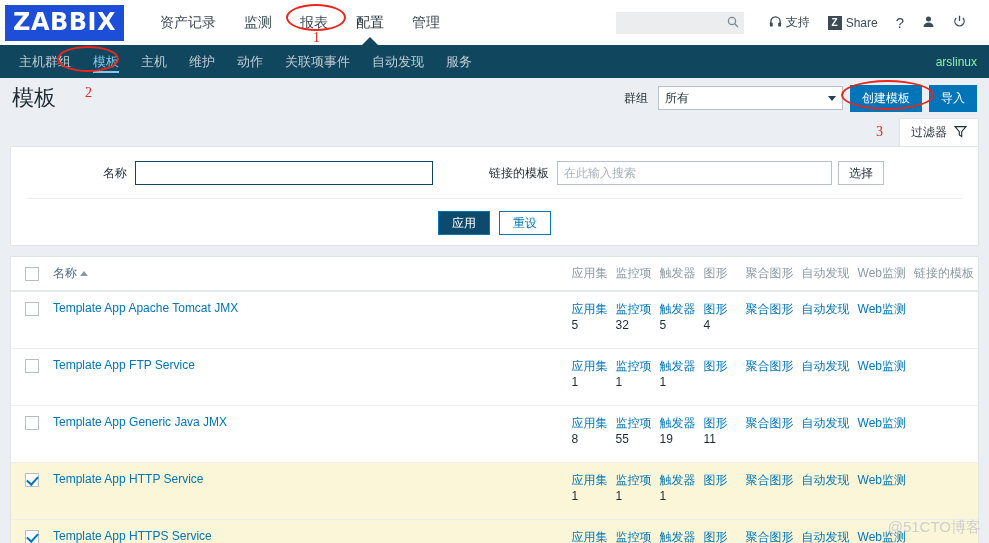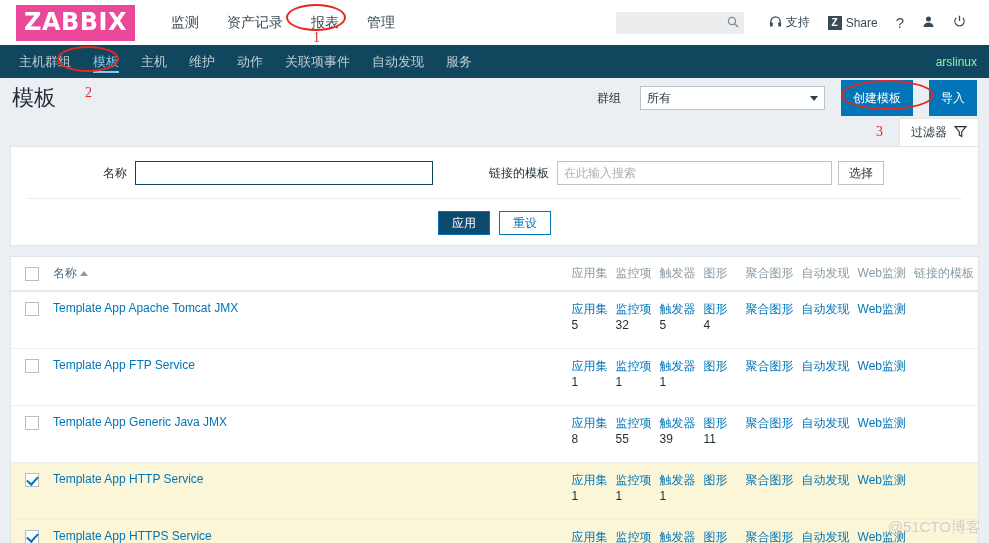--- a/index.html
+++ b/index.html
@@ -18,28 +18,28 @@
   
   .topbar {
     height: 45px;
     background: #ffffff;
     display: flex;
     align-items: center;
     padding: 0 14px 0 0;
     position: relative;
   }
   .logo {
-    background: #ec4899;
+    background: #1d4ed8;
     color: #ffffff;
     font-weight: bold;
     font-size: 24px;
     letter-spacing: 0.5px;
     line-height: 1;
     padding: 5px 8px 7px 8px;
-    margin-left: 16px;
+    margin-left: 5px;
     margin-right: 22px;
     font-family: "DejaVu Sans", sans-serif;
     text-align: right;
   }
   .mainnav { display: flex; align-items: center; height: 45px; }
   .mainnav .mitem {
     font-size: 14px;
     color: #3a4b56;
     padding: 0 14px;
     line-height: 45px;
@@ -144,21 +144,21 @@
   .ptitle {
     font-size: 22px;
     color: #1f2c33;
     font-weight: normal;
     margin: 0;
   }
   .title-ctrls {
     margin-left: auto;
     display: flex;
     align-items: center;
-    gap: 16px;
+    gap: 7px;
   }
   .grplabel { font-size: 12px; color: #1f2c33; margin-right: 3px; }
   .select {
     width: 185px; height: 24px;
     border: 1px solid #b8c3c9;
     background: #fff;
     display: flex; align-items: center;
     padding: 0 6px;
     font-size: 12px;
     position: relative;
@@ -166,21 +166,21 @@
   }
   .select .caret {
     position: absolute; right: 6px; top: 50%;
     margin-top: -2px;
     width: 0; height: 0;
     border-left: 4px solid transparent;
     border-right: 4px solid transparent;
     border-top: 5px solid #2a3f4d;
   }
   .btn {
-    height: 36px;
+    height: 27px;
     background: #0275b8;
     color: #ffffff;
     border: 1px solid #0275b8;
     font-size: 12px;
     padding: 0 11px;
     cursor: pointer;
     font-family: "Liberation Sans", sans-serif;
     line-height: 22px;
   }
 
@@ -356,23 +356,24 @@
 </style>
 </head>
 <body>
 
 <div class="app">
 
   <div class="topbar">
     <div class="logo">ZABBIX</div>
 
     <div class="mainnav">
+      <div class="mitem">资产记录</div>
       <div class="mitem">监测</div>
-      <div class="mitem">资产记录</div>
       <div class="mitem">报表</div>
+      <div class="mitem active">配置</div>
       <div class="mitem">管理</div>
     </div>
 
     <div class="topright">
       <div class="searchbox">
         <input type="text" placeholder="" style="">
         <span class="s-ico">
           <svg width="12" height="12" viewBox="0 0 12 12">
             <circle cx="5" cy="5" r="3.6" fill="none" stroke="#768d99" stroke-width="1.3"></circle>
             <line x1="7.7" y1="7.7" x2="11" y2="11" stroke="#768d99" stroke-width="1.3"></line>
@@ -570,21 +571,21 @@
           <td>
             <a class="lnk">应用集</a>
             <span class="counted">8</span>
           </td>
           <td>
             <a class="lnk">监控项</a>
             <span class="counted">55</span>
           </td>
           <td>
             <a class="lnk">触发器</a>
-            <span class="counted">39</span>
+            <span class="counted">19</span>
           </td>
           <td>
             <a class="lnk">图形</a>
             <span class="counted">11</span>
           </td>
           <td>
             <a class="lnk">聚合图形</a>
           </td>
           <td>
             <a class="lnk">自动发现</a>

